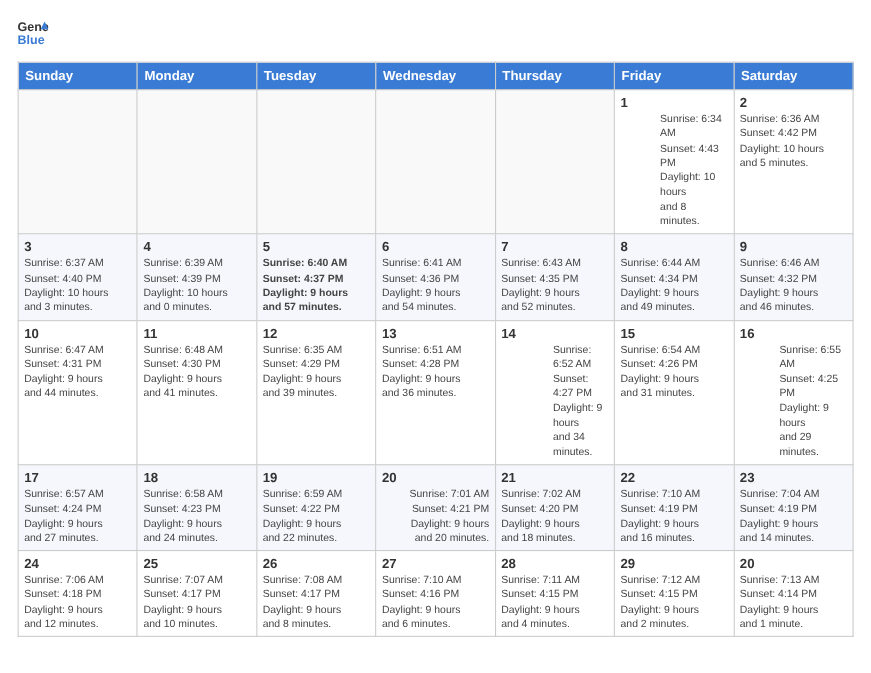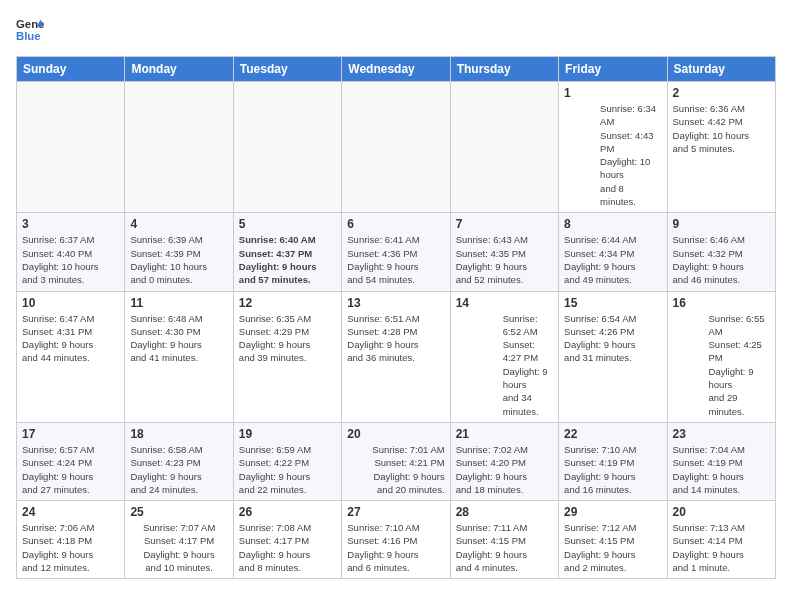--- a/index.html
+++ b/index.html
@@ -284,21 +284,21 @@
       <tr>
         <td>
           <span class="day-number">24</span>
           <div class="day-info" style="white-space: pre-line;">Sunrise: 7:06 AM
 Sunset: 4:18 PM
 Daylight: 9 hours
 and 12 minutes.</div>
         </td>
         <td>
           <span class="day-number">25</span>
-          <div class="day-info" style="white-space: pre-line; text-align: center;">Sunrise: 7:07 AM
+          <div class="day-info" style="white-space: pre-line;">Sunrise: 7:07 AM
 Sunset: 4:17 PM
 Daylight: 9 hours
 and 10 minutes.</div>
         </td>
         <td>
           <span class="day-number">26</span>
           <div class="day-info" style="white-space: pre-line;">Sunrise: 7:08 AM
 Sunset: 4:17 PM
 Daylight: 9 hours
 and 8 minutes.</div>

